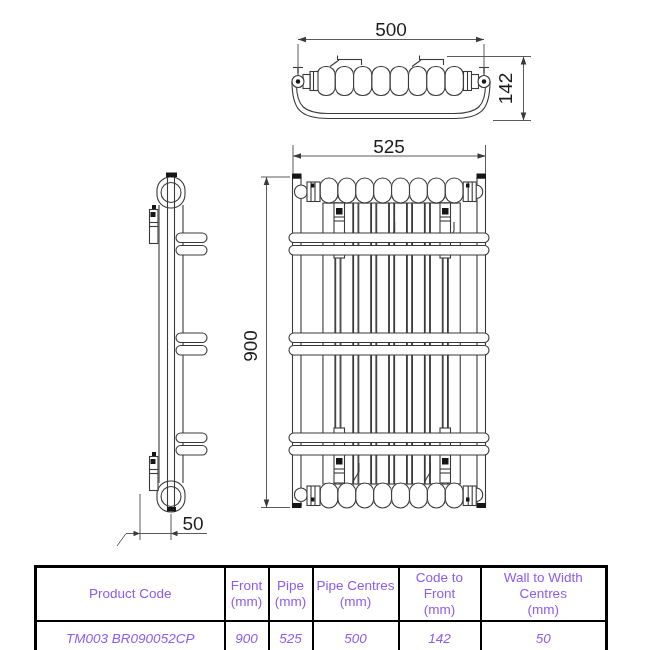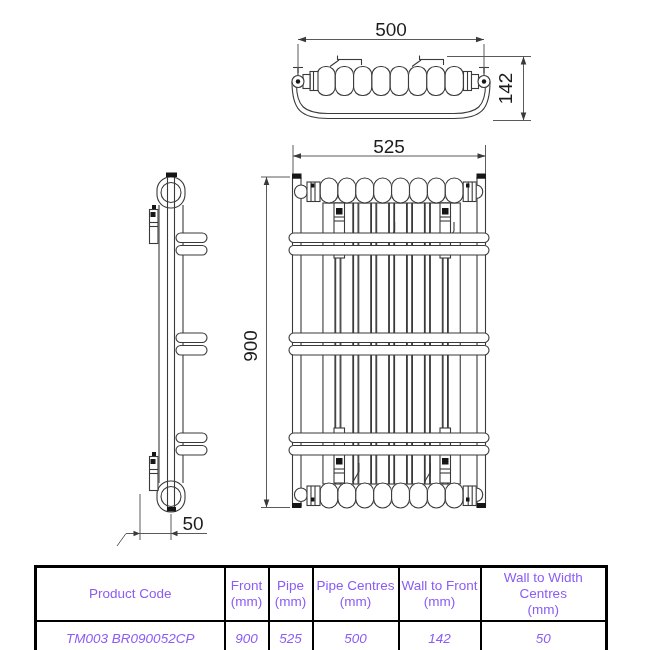--- a/index.html
+++ b/index.html
@@ -289,21 +289,21 @@
     </td>
     <td>
       <div>Pipe</div>
             <div>(mm)</div>
     </td>
     <td>
       <div>Pipe Centres</div>
             <div>(mm)</div>
     </td>
     <td>
-      <div>Wall to Front</div>
+      <div>Code to Front</div>
             <div>(mm)</div>
     </td>
     <td>
       <div>Wall to Width Centres</div>
             <div>(mm)</div>
     </td>
   </tr>
   <tr class="drow">
     <td>TM003 BR090052CP</td>
     <td>900</td>

